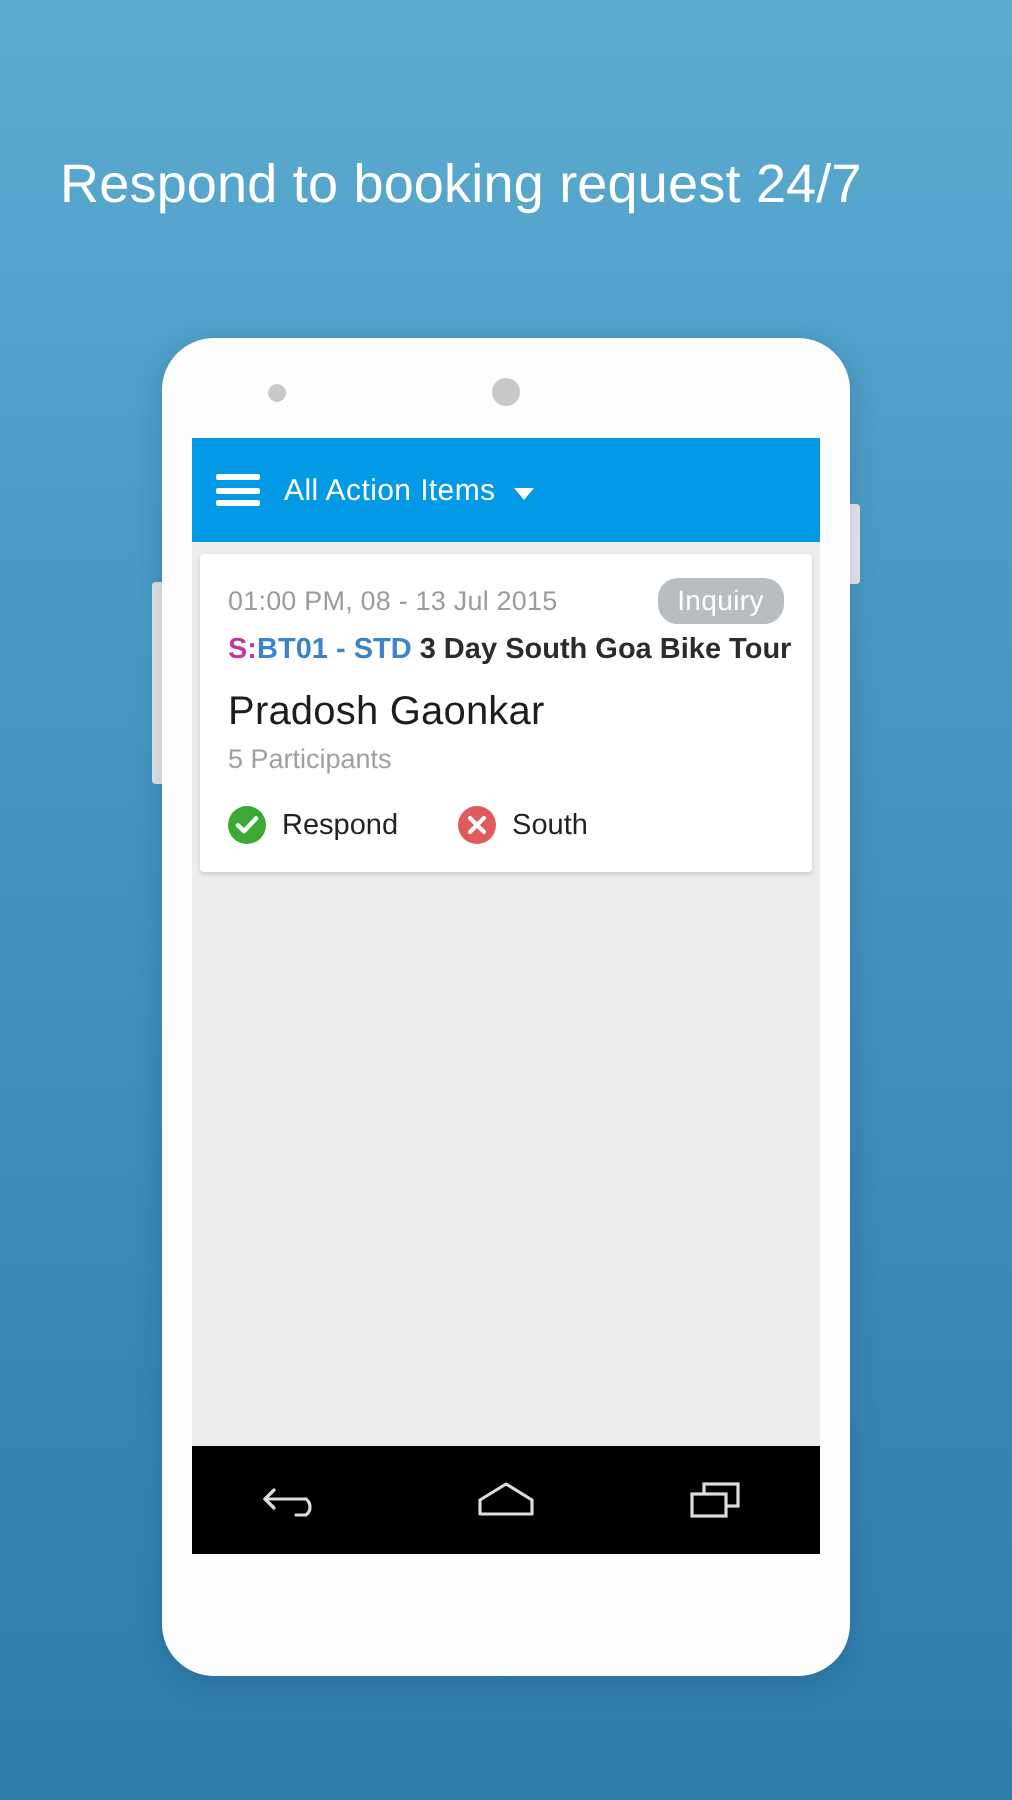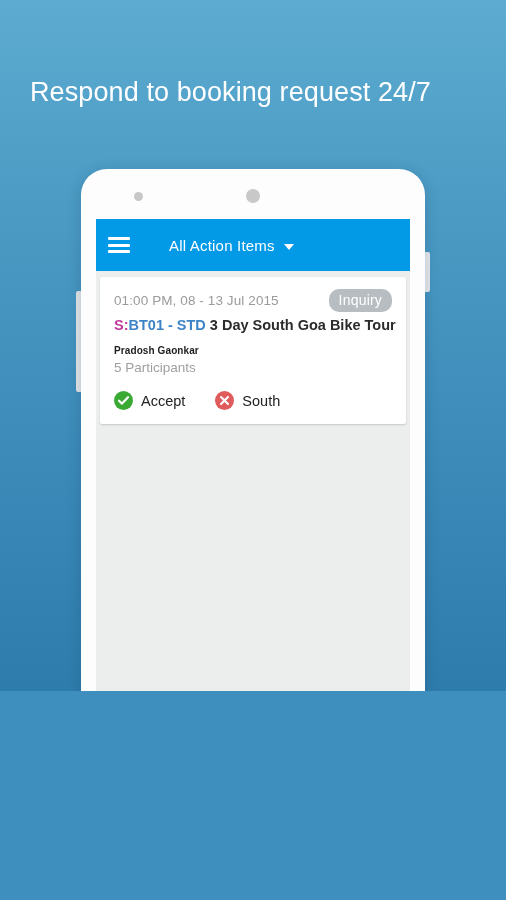--- a/index.html
+++ b/index.html
@@ -10,21 +10,21 @@
     width: 506px;
     height: 900px;
     overflow: hidden;
     font-family: "Liberation Sans", sans-serif;
     background: #3f8fbe;
   }
 
   #stage {
     position: relative;
     width: 506px;
-    height: 691px;
+    height: 900px;
     background: linear-gradient(180deg, #5dabd0 0%, #4c9cc5 28%, #3d8cba 62%, #2e7cac 100%);
     overflow: hidden;
   }
 
   
   #headline {
     position: absolute;
     left: 30px;
     top: 74px;
     width: 460px;
@@ -114,21 +114,21 @@
     justify-content: space-between;
     cursor: pointer;
   }
   #hamburger i {
     display: block;
     height: 3px;
     background: #ffffff;
     border-radius: 1px;
   }
   #appbar-title {
-    margin-left: 39px;
+    margin-left: 12px;
     color: #ffffff;
     font-size: 15px;
     font-weight: 400;
     letter-spacing: 0.2px;
   }
   #appbar-caret {
     margin-left: 9px;
     width: 0;
     height: 0;
     border-left: 5.5px solid transparent;
@@ -190,22 +190,22 @@
   }
   .seg-title {
     color: #2b2b2b;
     font-weight: 700;
     margin-left: 4px;
   }
 
   #customer-name {
     margin-top: 12px;
     color: #1d1d1d;
-    font-size: 10px;
-    font-weight: 700;
+    font-size: 20px;
+    font-weight: 400;
     letter-spacing: 0.1px;
   }
   #participants {
     margin-top: 4px;
     color: #a0a0a0;
     font-size: 13.5px;
   }
 
   #actions {
     margin-top: 16px;
@@ -301,21 +301,21 @@
         <div id="participants">5 Participants</div>
 
         <div id="actions">
 
           <div class="action">
             <span class="action-icon accept">
               <svg width="19" height="19" viewBox="0 0 19 19">
                 <path d="M5 9.7 L8 12.6 L14 6.2" fill="none" stroke="#ffffff" stroke-width="2.2" stroke-linecap="round" stroke-linejoin="round"></path>
               </svg>
             </span>
-            <span class="action-label">Accept</span>
+            <span class="action-label">Respond</span>
           </div>
 
           <div class="action">
             <span class="action-icon reject">
               <svg width="19" height="19" viewBox="0 0 19 19">
                 <path d="M6 6 L13 13 M13 6 L6 13" fill="none" stroke="#ffffff" stroke-width="2.1" stroke-linecap="round"></path>
               </svg>
             </span>
             <span class="action-label">South</span>
           </div>

